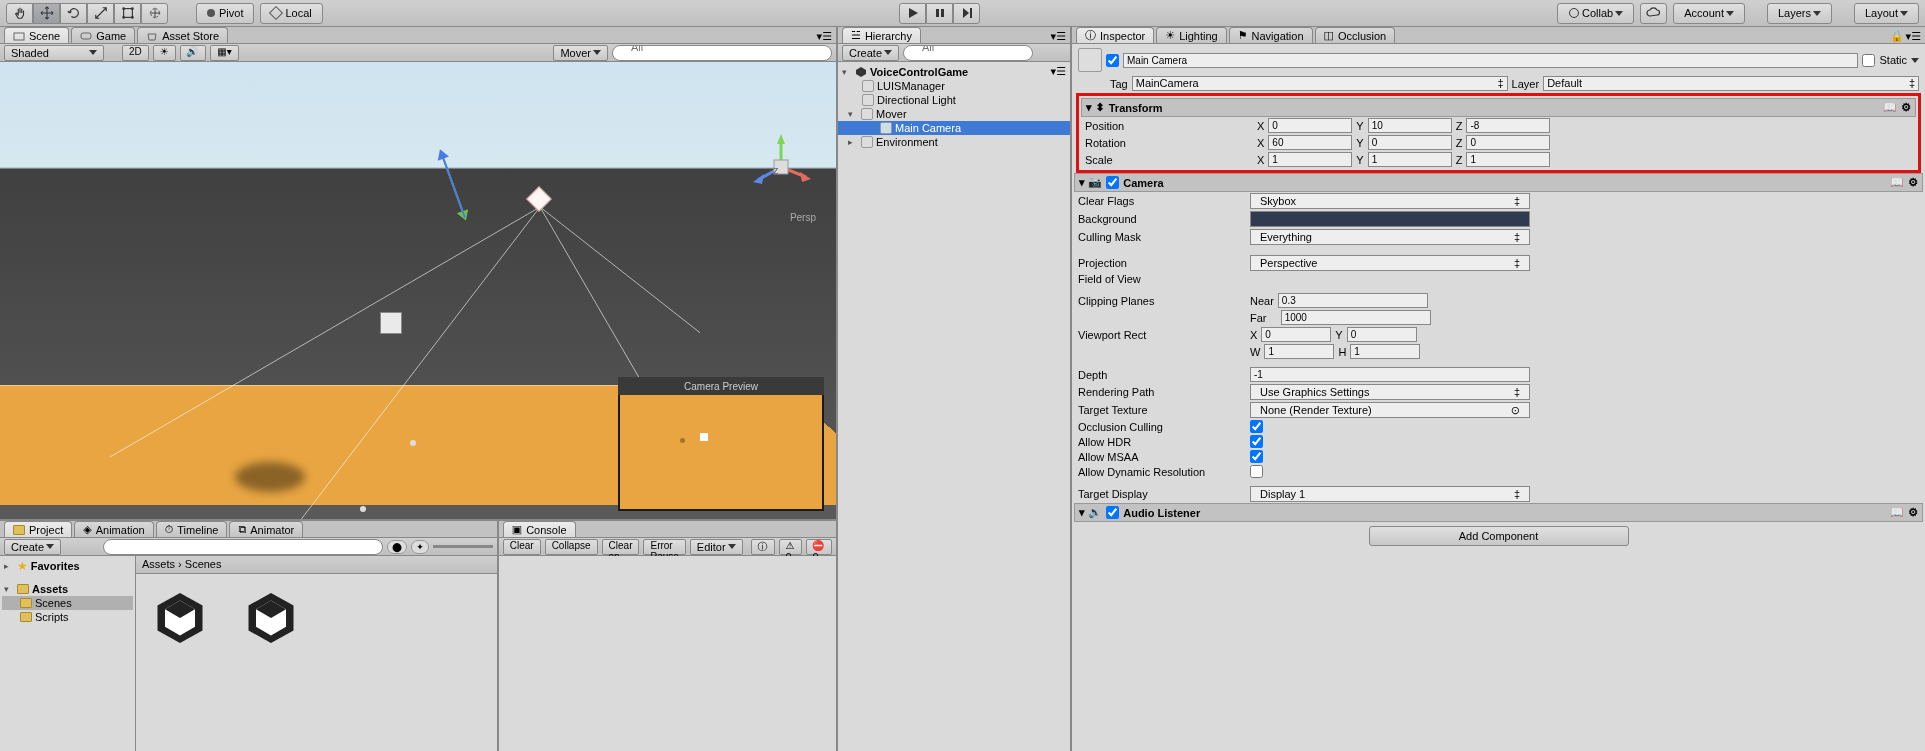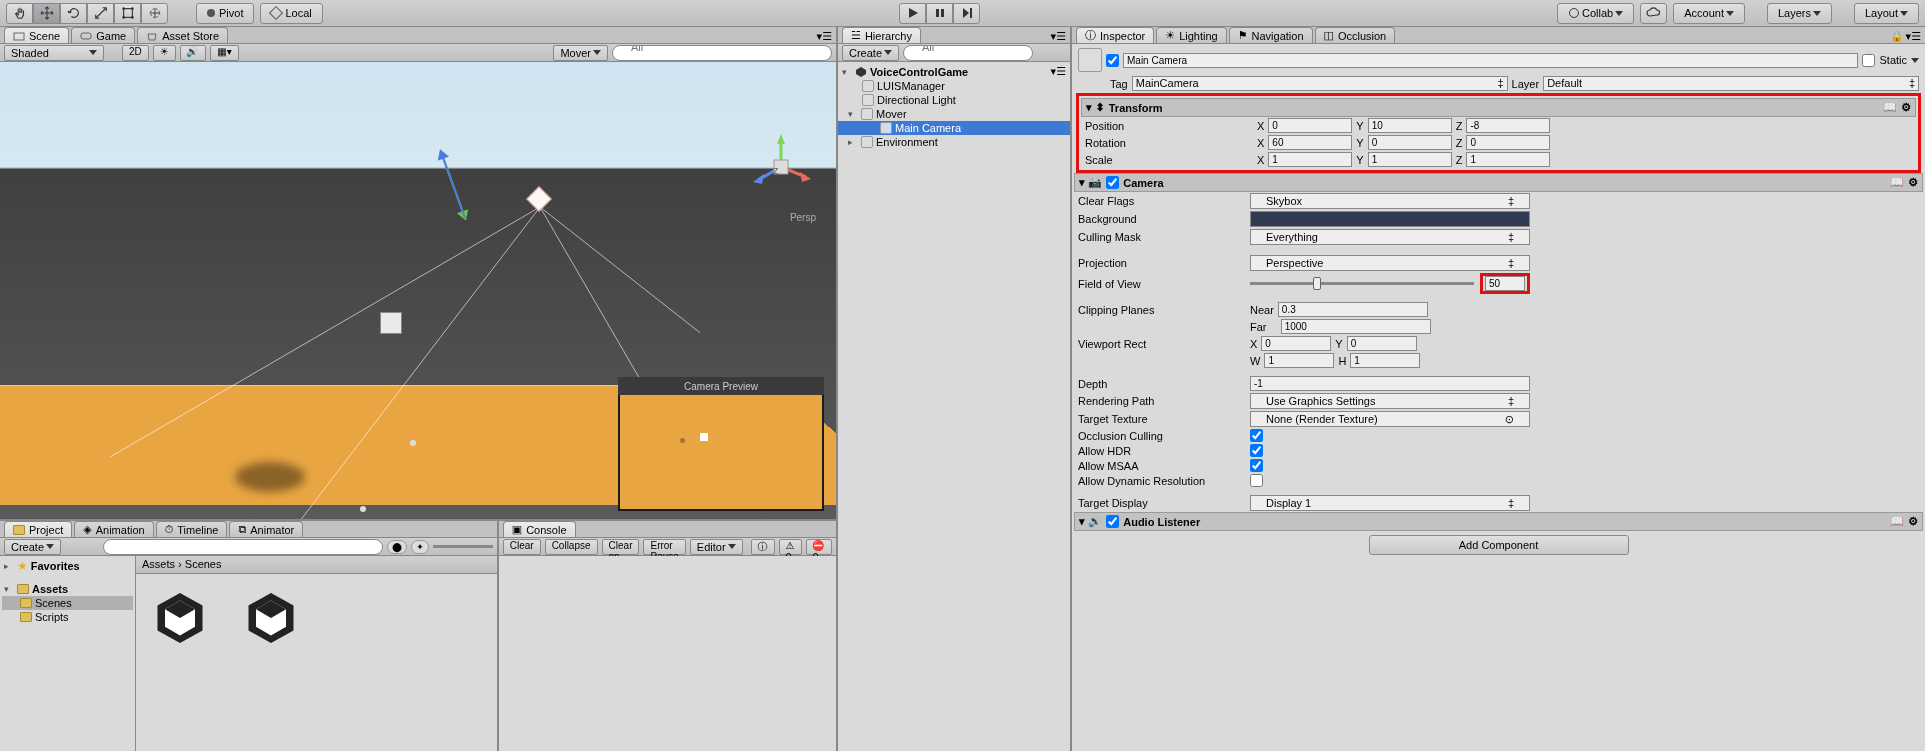--- a/index.html
+++ b/index.html
@@ -82,21 +82,21 @@
 .insp-body { flex:1; background:#dadada; overflow-y:auto; padding:2px; }
 .insp-row { display:flex; align-items:center; gap:4px; padding:2px 4px; }
 .insp-field { height:15px; background:#eee; border:1px solid #888; padding:0 3px; flex:1; font-size:10px; }
 .comp-header { background:#c2c2c2; border:1px solid #999; padding:2px 4px; display:flex; align-items:center; gap:4px; font-weight:bold; }
 .highlight-box { border:3px solid #e01010; margin:0 2px; padding:2px; }
 .highlight-fov { border:3px solid #e01010; display:inline-block; padding:0 2px; }
 .xyz-row { display:flex; align-items:center; gap:4px; padding:1px 4px; }
 .xyz-label { width:168px; }
 .xyz-field { height:15px; background:#eee; border:1px solid #888; width:84px; padding:0 3px; font-size:10px; }
 .ck { width:13px; height:13px; }
-.drop-field { height:16px; background:#eee; border:1px solid #888; padding:0 15px; display:flex; align-items:center; justify-content:space-between; width:280px; font-size:10px;gap:33px; }
+.drop-field { height:16px; background:#eee; border:1px solid #888; padding:0 9px; display:flex; align-items:center; justify-content:space-between; width:280px; font-size:10px;gap:33px; }
 .color-swatch { height:16px; width:280px; background:#303a50; border:1px solid #888; }
 .slider-box { display:flex; align-items:center; gap:6px; width:280px; }
 .slider-track { flex:1; height:3px; background:#888; position:relative; }
 .slider-thumb { position:absolute; left:28%; top:-5px; width:8px; height:13px; background:#eee; border:1px solid #666; border-radius:2px; }
 .add-comp { margin:4px auto; width:260px; height:20px; background:linear-gradient(#e0e0e0,#c8c8c8); border:1px solid #888; border-radius:3px; display:flex; align-items:center; justify-content:center; cursor:pointer; }
 .pill { padding:0 4px; border:1px solid #999; border-radius:7px; font-size:9px; background:#ddd; height:14px; display:flex; align-items:center; }
 .folder-ic { width:12px; height:10px; background:#e0c05a; border:1px solid #aa8a30; border-radius:1px; }
 .star-ic { color:#e5b020; font-size:12px; }
 
 </style>
@@ -512,26 +512,20 @@
       <div style="height:8px"></div>
       <div class="xyz-row">
           <span class="xyz-label">Projection</span>
           <div class="drop-field">
             <span>Perspective</span>
             <span>‡</span>
           </div>
         </div>
       <div class="xyz-row">
           <span class="xyz-label">Field of View</span>
-          <div class="slider-box">
-            <div class="slider-track">
-              <div class="slider-thumb"></div>
-            </div>
-            <span class="highlight-fov"><input class="xyz-field" style="width: 40px;" value="50"></span>
-          </div>
         </div>
       <div style="height:6px"></div>
       <div class="xyz-row">
           <span class="xyz-label">Clipping Planes</span>
           <span>Near</span> 
           <input class="xyz-field" style="width: 150px;" value="0.3">
         </div>
       <div class="xyz-row"><span class="xyz-label"></span><span>Far</span> &nbsp;&nbsp;<input class="xyz-field" style="width: 150px;" value="1000"></div>
       <div class="xyz-row"><span class="xyz-label">Viewport Rect</span> X <input class="xyz-field" style="width: 70px;" value="0"> Y <input class="xyz-field" style="width: 70px;" value="0"></div>
       <div class="xyz-row"><span class="xyz-label"></span> W <input class="xyz-field" style="width: 70px;" value="1"> H <input class="xyz-field" style="width: 70px;" value="1"></div>

